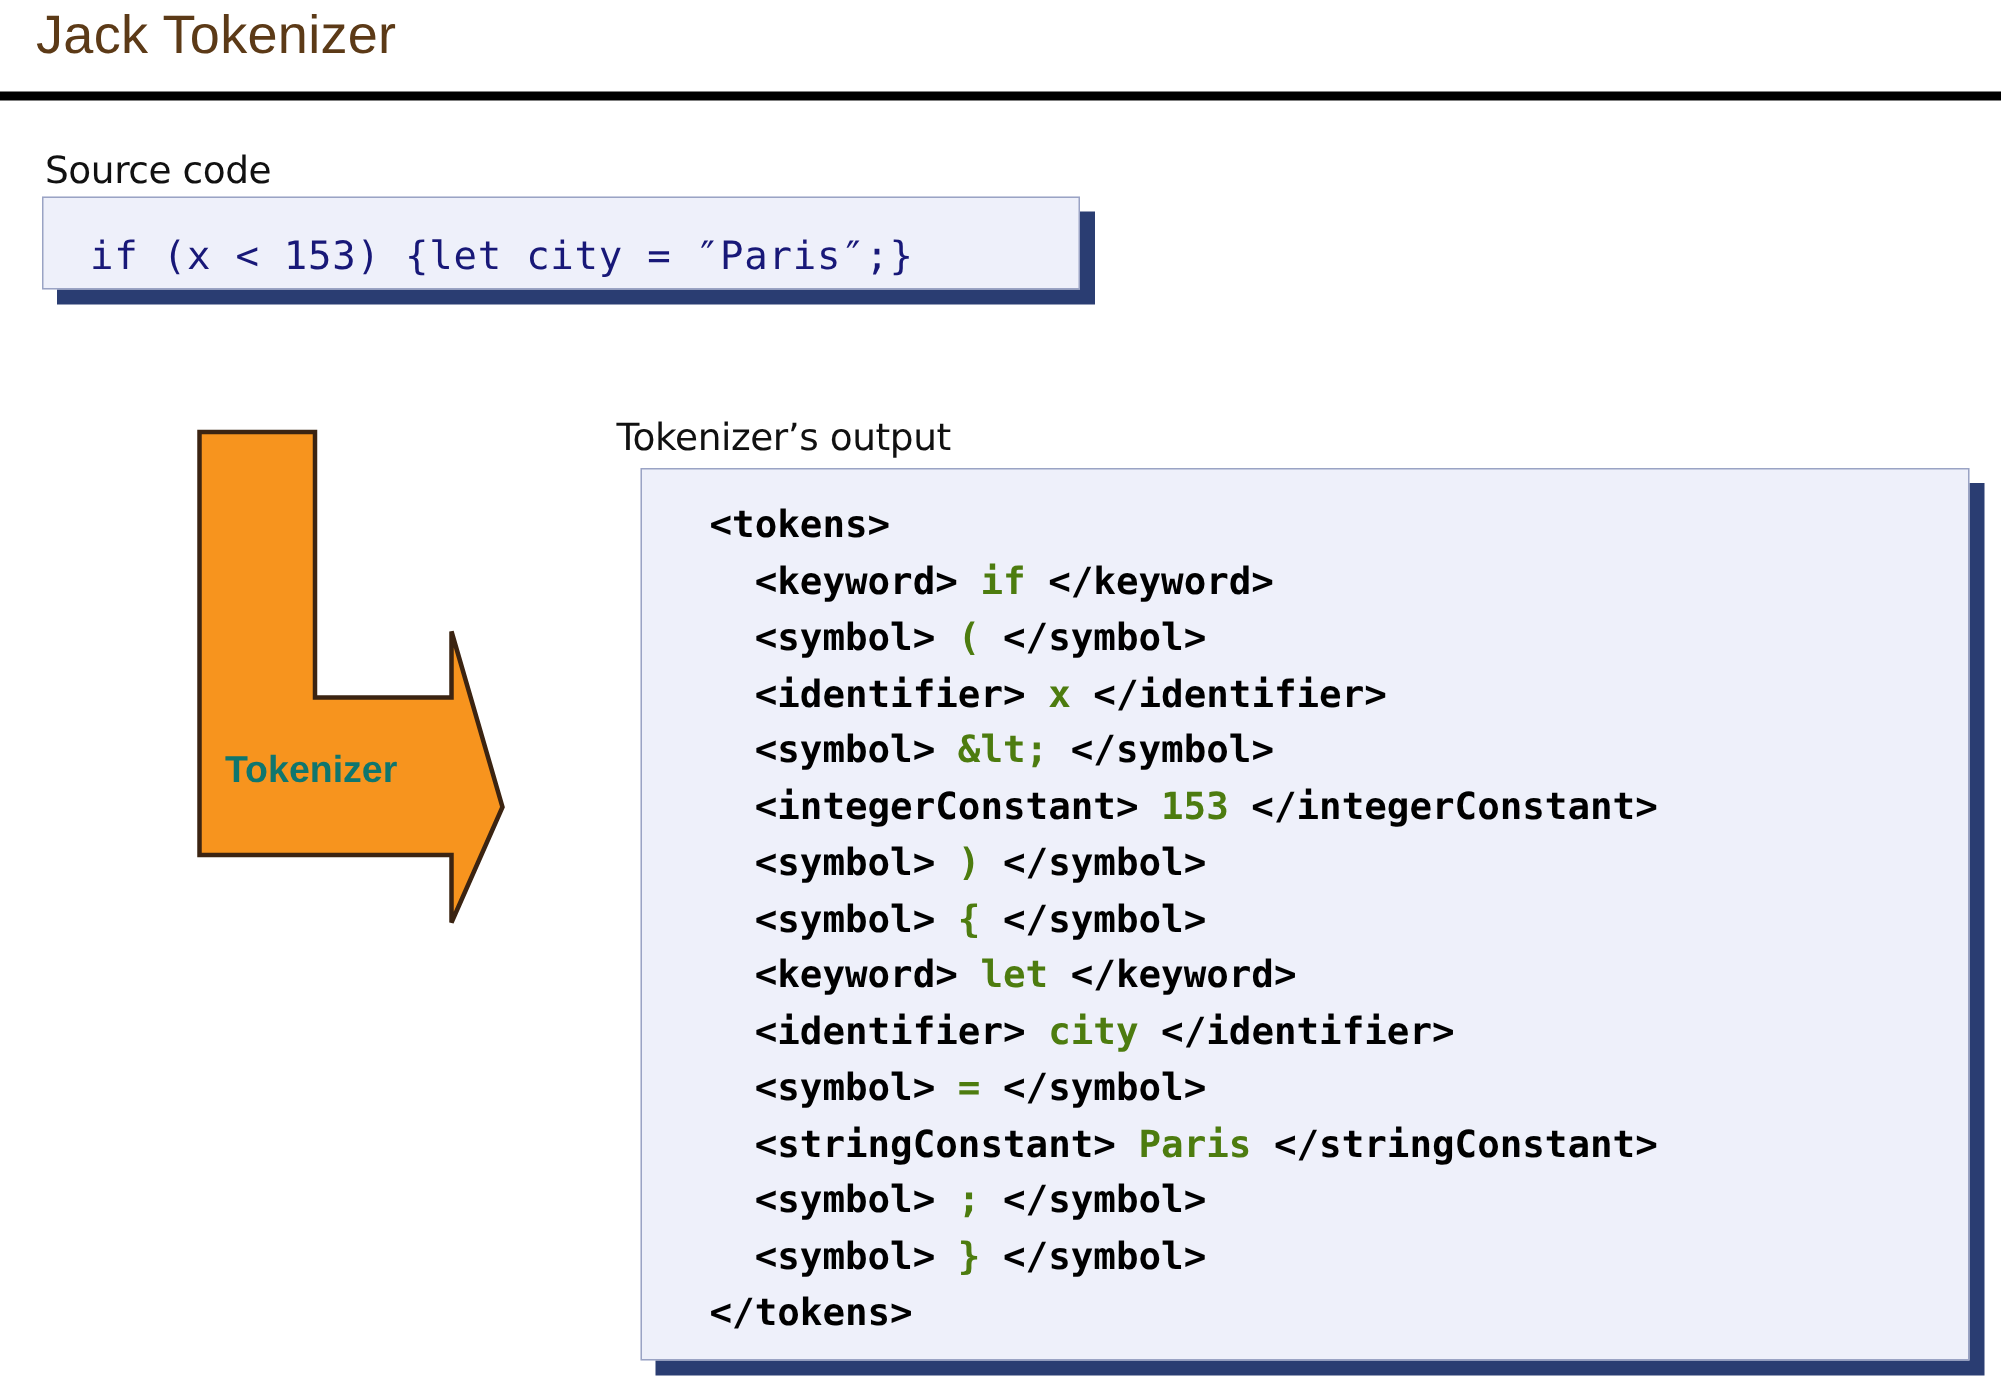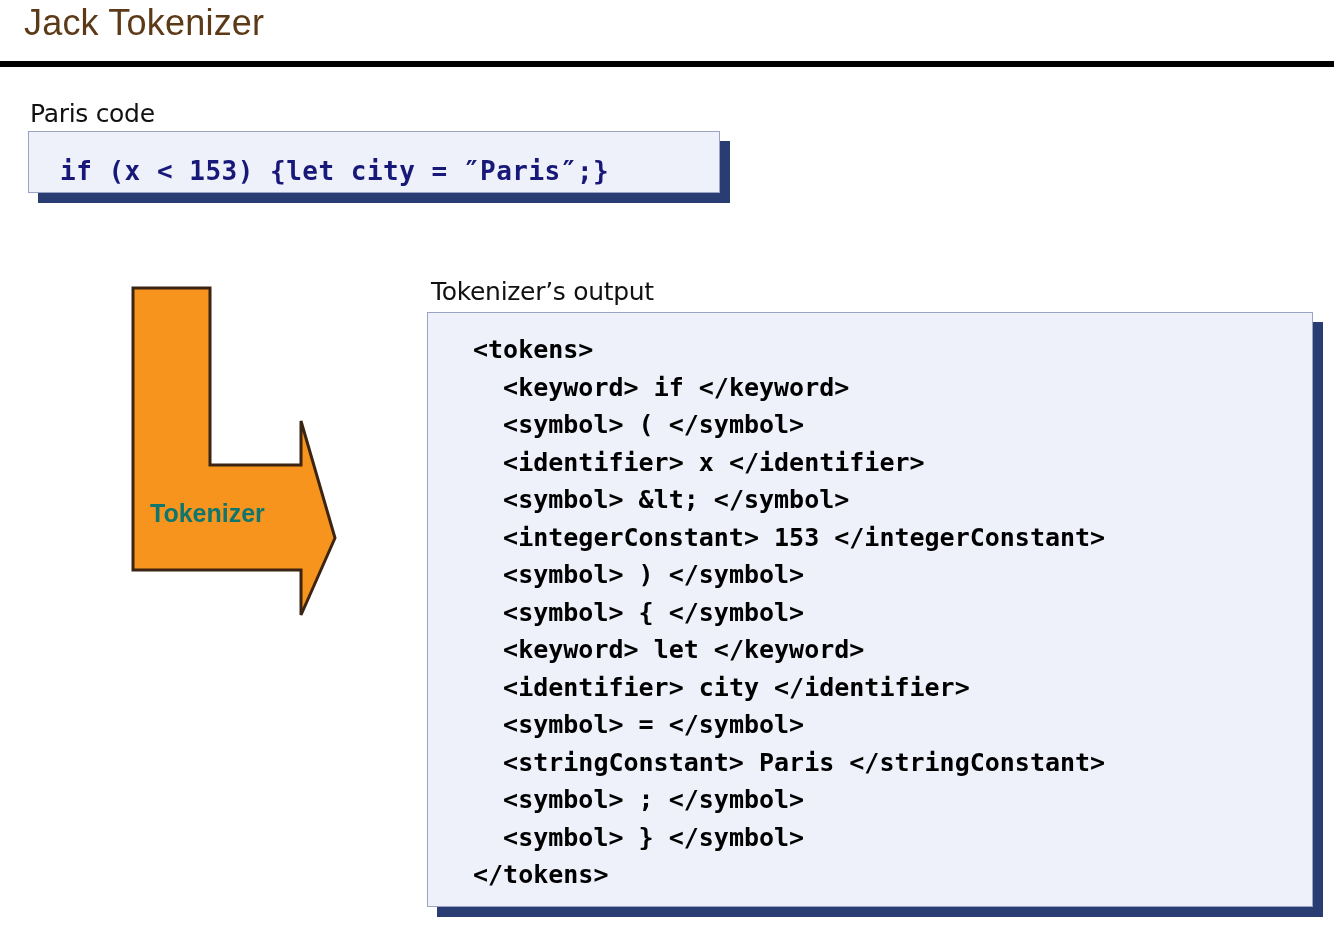--- a/index.html
+++ b/index.html
@@ -62,21 +62,21 @@
 
   
   #source-shadow { left: 38px;  top: 141px; width: 692px; height: 62px; }
   #source-panel  { left: 28px;  top: 131px; width: 692px; height: 62px; }
   #source-code-text {
     position: absolute;
     left: 60px;
     top: 156px;
     font-family: "DejaVu Sans Mono", "Liberation Mono", monospace;
     font-size: 26px;
-    font-weight: bold;
+    font-weight: normal;
     color: #181878;
     white-space: pre;
     letter-spacing: 0.5px;
   }
 
   
   #output-shadow { left: 437px; top: 322px; width: 886px; height: 595px; }
   #output-panel  { left: 427px; top: 312px; width: 886px; height: 595px; }
 
   #output-code {
@@ -86,21 +86,21 @@
     width: 850px;
     font-family: "DejaVu Sans Mono", "Liberation Mono", monospace;
     font-size: 25px;
     font-weight: bold;
     line-height: 37.5px;
     color: #000000;
     white-space: pre;
     letter-spacing: 0px;
     margin-left: 18px;
   }
-  #output-code .val { color: #000000; }
+  #output-code .val { color: #4d7c0f; }
   #output-code .ln  { display: block; }
 
   
   #tokenizer-arrow {
     position: absolute;
     left: 126px;
     top: 281px;
     width: 216px;
     height: 342px;
   }
@@ -114,28 +114,28 @@
     color: #0f766e;
     white-space: nowrap;
   }
 </style>
 </head>
 <body>
 
 <div id="slide-title">Jack Tokenizer</div>
 <div id="title-rule"></div>
 
-<div class="caption" style="left:30px; top:99px;">Paris code</div>
+<div class="caption" style="left:30px; top:99px;">Source code</div>
 
 <div class="panel-shadow" id="source-shadow"></div>
 <div class="panel" id="source-panel"></div>
 <div id="source-code-text">if (x &lt; 153) {let city = ″Paris″;}</div>
 
 <svg id="tokenizer-arrow" viewBox="0 0 216 342">
   <polygon id="arrow-shape" points="7,7 84,7 84,184 175,184 175,140 209,257 175,334 175,289 7,289" fill="#F7941E" stroke="#3B2412" stroke-width="3" stroke-linejoin="miter"></polygon>
 </svg>
 <div id="arrow-label">Tokenizer</div>
 
-<div class="caption" style="left:431px; top:277px;">Tokenizer’s output</div>
+<div class="caption" style="left:411px; top:277px;">Tokenizer’s output</div>
 
 <div class="panel-shadow" id="output-shadow"></div>
 <div class="panel" id="output-panel"></div>
 <div id="output-code"><span class="ln"><span>&lt;tokens&gt;</span></span><span class="ln"><span>  &lt;keyword&gt; </span><span class="val">if</span><span> &lt;/keyword&gt;</span></span><span class="ln"><span>  &lt;symbol&gt; </span><span class="val">(</span><span> &lt;/symbol&gt;</span></span><span class="ln"><span>  &lt;identifier&gt; </span><span class="val">x</span><span> &lt;/identifier&gt;</span></span><span class="ln"><span>  &lt;symbol&gt; </span><span class="val">&amp;lt;</span><span> &lt;/symbol&gt;</span></span><span class="ln"><span>  &lt;integerConstant&gt; </span><span class="val">153</span><span> &lt;/integerConstant&gt;</span></span><span class="ln"><span>  &lt;symbol&gt; </span><span class="val">)</span><span> &lt;/symbol&gt;</span></span><span class="ln"><span>  &lt;symbol&gt; </span><span class="val">{</span><span> &lt;/symbol&gt;</span></span><span class="ln"><span>  &lt;keyword&gt; </span><span class="val">let</span><span> &lt;/keyword&gt;</span></span><span class="ln"><span>  &lt;identifier&gt; </span><span class="val">city</span><span> &lt;/identifier&gt;</span></span><span class="ln"><span>  &lt;symbol&gt; </span><span class="val">=</span><span> &lt;/symbol&gt;</span></span><span class="ln"><span>  &lt;stringConstant&gt; </span><span class="val">Paris</span><span> &lt;/stringConstant&gt;</span></span><span class="ln"><span>  &lt;symbol&gt; </span><span class="val">;</span><span> &lt;/symbol&gt;</span></span><span class="ln"><span>  &lt;symbol&gt; </span><span class="val">}</span><span> &lt;/symbol&gt;</span></span><span class="ln"><span>&lt;/tokens&gt;</span></span></div>
 
 </body></html>

